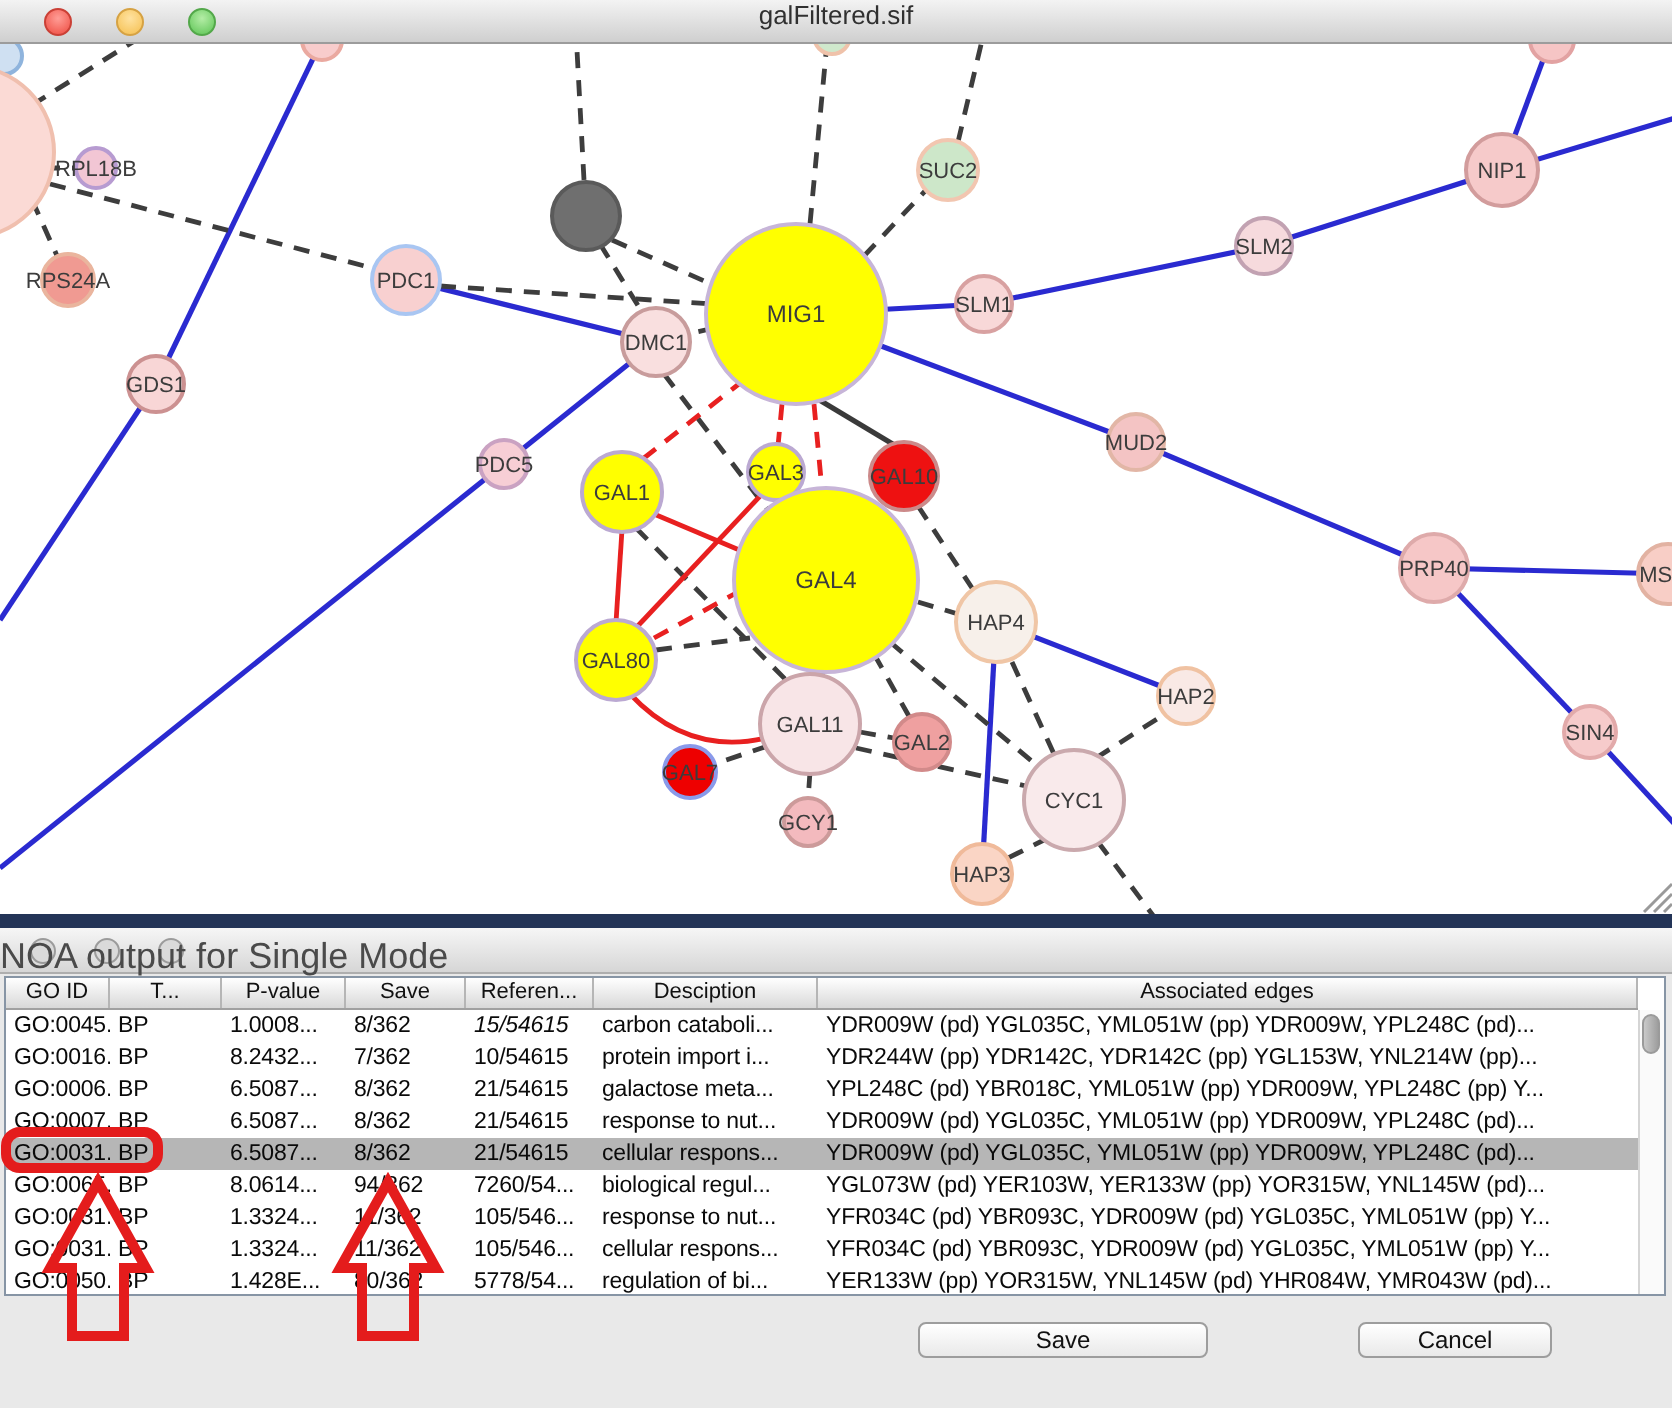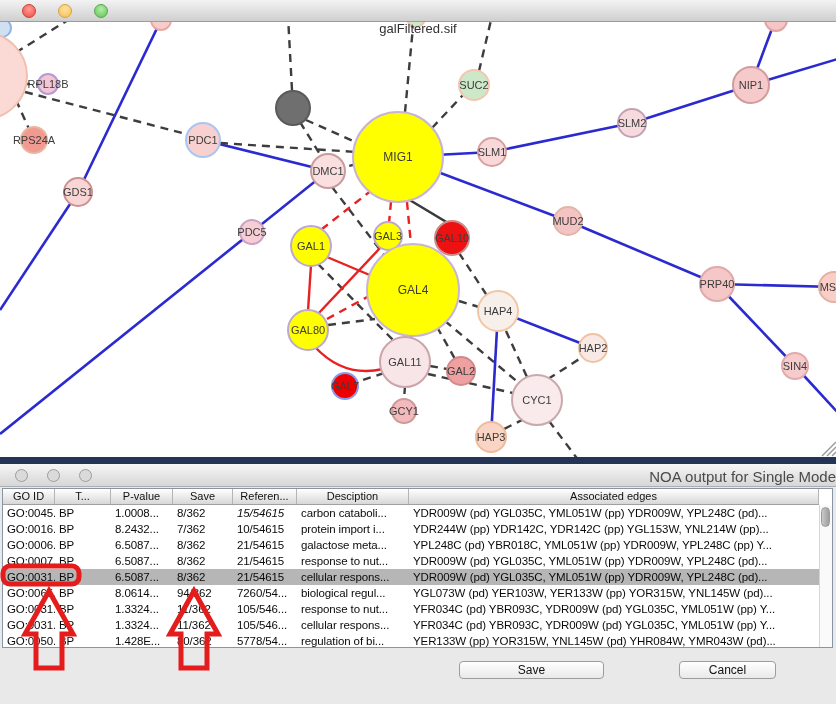--- a/index.html
+++ b/index.html
@@ -7,42 +7,42 @@
        font-family:"Liberation Sans",sans-serif;background:#e8e8e8;}
 
   
   #net-win{position:absolute;left:0;top:0;width:836px;height:458px;background:#ffffff;}
   #net-titlebar{position:absolute;left:0;top:0;width:836px;height:22px;
     background:linear-gradient(#f3f3f3,#cfcfcf);border-bottom:1px solid #9c9c9c;box-sizing:border-box;z-index:5;}
   .tl{position:absolute;top:4px;width:14px;height:14px;border-radius:50%;box-sizing:border-box;}
   .tl.red{left:22px;background:radial-gradient(circle at 50% 35%,#ff9d96,#ee4b40);border:1px solid #ca4036;}
   .tl.yellow{left:58px;background:radial-gradient(circle at 50% 35%,#ffe2a0,#f5bf4f);border:1px solid #d6a243;}
   .tl.green{left:94px;background:radial-gradient(circle at 50% 35%,#b4eda6,#5cc454);border:1px solid #53a84a;}
-  .win-title{position:absolute;left:0;top:21px;width:100%;text-align:center;font-size:13px;color:#303030;}
+  .win-title{position:absolute;left:0;top:0;width:100%;text-align:center;font-size:13px;color:#303030;}
   #net-svg{position:absolute;left:0;top:22px;}
   #navy-divider{position:absolute;left:0;top:457px;width:836px;height:7px;background:#233457;z-index:4;}
 
   .e-blue{stroke:#2a2ad0;stroke-width:2.6;fill:none;}
   .e-dash{stroke:#3d3d3d;stroke-width:2.4;stroke-dasharray:8 6;fill:none;}
   .e-dark{stroke:#3a3a3a;stroke-width:2.6;fill:none;}
   .e-red{stroke:#e82020;stroke-width:2.4;fill:none;}
   .e-reddash{stroke:#e82020;stroke-width:2.4;stroke-dasharray:8 6;fill:none;}
   .gnode{stroke-width:2;}
   .nlabel{font-family:"Liberation Sans",sans-serif;font-size:11px;fill:#3c3c3c;text-anchor:middle;}
   .nlabel.big{font-size:12px;}
   .grip{stroke:#9a9a9a;stroke-width:1.5;}
 
   
   #noa-win{position:absolute;left:0;top:464px;width:836px;height:240px;background:#e9e9e9;}
   #noa-titlebar{position:absolute;left:0;top:0;width:836px;height:23px;
     background:linear-gradient(#f6f6f6,#d6d6d6);border-bottom:1px solid #aeaeae;box-sizing:border-box;}
   .tl2{position:absolute;top:5px;width:13px;height:13px;border-radius:50%;
     background:#dadada;border:1.5px solid #9b9b9b;box-sizing:border-box;}
   .tl2.c1{left:15px}.tl2.c2{left:47px}.tl2.c3{left:79px}
-  #noa-title{position:absolute;left:0;top:4px;width:100%;text-align:right;font-size:15px;color:#4a4a4a;}
+  #noa-title{position:absolute;left:0;top:4px;width:100%;text-align:left;font-size:18px;color:#4a4a4a;}
 
   #noa-table{position:absolute;left:2px;top:24px;width:831px;height:160px;background:#ffffff;
     border:1px solid #8795a5;box-sizing:border-box;}
   #noa-header{position:absolute;left:0;top:0;right:13px;height:16px;display:flex;
     background:linear-gradient(#ffffff,#d8d8d8);border-bottom:1px solid #a0a0a0;box-sizing:border-box;}
   .hcell{flex:none;font-size:11px;color:#111;text-align:center;line-height:15px;
     border-right:1px solid #b5b5b5;box-sizing:border-box;overflow:hidden;white-space:nowrap;}
   #noa-body{position:absolute;left:0;top:16px;right:13px;bottom:0;overflow:hidden;}
   .trow{display:flex;height:16px;line-height:16px;}
   .trow.sel{background:#b6b6b6;}

